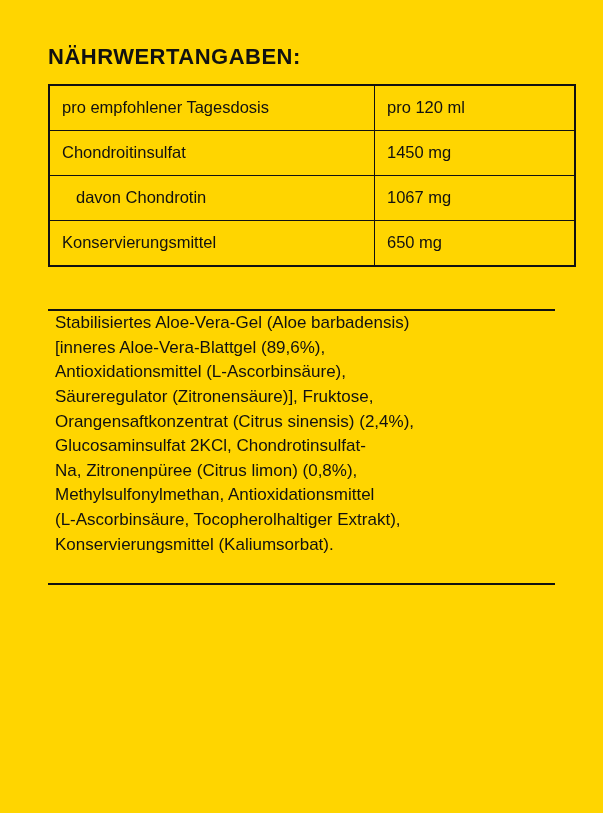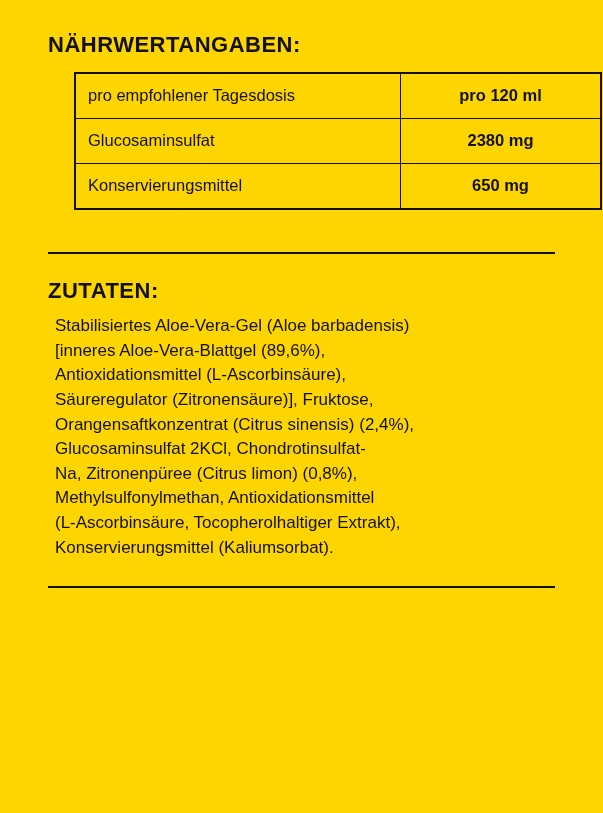--- a/index.html
+++ b/index.html
@@ -12,58 +12,56 @@
     background: #FFD500;
     font-family: "Liberation Sans", sans-serif;
     color: #111111;
     overflow: hidden;
   }
   .page {
     position: relative;
     width: 603px;
     height: 652px;
     box-sizing: border-box;
-    padding: 4px 48px;
+    padding: 16px 48px;
   }
   .section-title {
     font-size: 22px;
     font-weight: bold;
     letter-spacing: 0.5px;
     color: #111111;
     margin: 0;
   }
   #nutrition-title {
     padding-top: 28px;
     padding-bottom: 14px;
   }
   table.nutrition {
     width: 507px;
     border-collapse: collapse;
     border: 2px solid #111111;
     background: transparent;
     table-layout: fixed;
-    margin-left: 26px;
   }
   table.nutrition td {
     border: 1px solid #111111;
     font-size: 16.5px;
     line-height: 1.2;
     color: #111111;
     padding: 11px 12px 11px 12px;
     vertical-align: middle;
     height: 22px;
   }
   table.nutrition td.label {
     text-align: left;
     width: 300px;
   }
   table.nutrition td.value {
-    text-align: center;
+    text-align: left;
     width: 175px;
-    font-weight: bold;
   }
   table.nutrition tr.indent td.label {
     padding-left: 26px;
   }
   
   table.nutrition {
     outline: none;
   }
   .divider {
     width: 507px;
@@ -97,33 +95,36 @@
 
   <h1 class="section-title" id="nutrition-title">NÄHRWERTANGABEN:</h1>
 
   <table class="nutrition">
     <tbody>
       <tr>
         <td class="label">pro empfohlener Tagesdosis</td>
         <td class="value">pro 120 ml</td>
       </tr>
       <tr>
-        <td class="label">Glucosaminsulfat</td>
-        <td class="value">2380 mg</td>
+        <td class="label">Chondroitinsulfat</td>
+        <td class="value">1450 mg</td>
+      </tr>
+      <tr class="indent">
+        <td class="label">davon Chondrotin</td>
+        <td class="value">1067 mg</td>
       </tr>
       <tr>
         <td class="label">Konservierungsmittel</td>
         <td class="value">650 mg</td>
       </tr>
     </tbody>
   </table>
 
   <div class="divider" id="divider-top"></div>
 
-  <h1 class="section-title" id="ingredients-title">ZUTATEN:</h1>
 
   <div class="ingredients-body">Stabilisiertes Aloe-Vera-Gel (Aloe barbadensis)
 [inneres Aloe-Vera-Blattgel (89,6%),
 Antioxidationsmittel (L-Ascorbinsäure),
 Säureregulator (Zitronensäure)], Fruktose,
 Orangensaftkonzentrat (Citrus sinensis) (2,4%),
 Glucosaminsulfat 2KCl, Chondrotinsulfat-
 Na, Zitronenpüree (Citrus limon) (0,8%),
 Methylsulfonylmethan, Antioxidationsmittel
 (L-Ascorbinsäure, Tocopherolhaltiger Extrakt),

